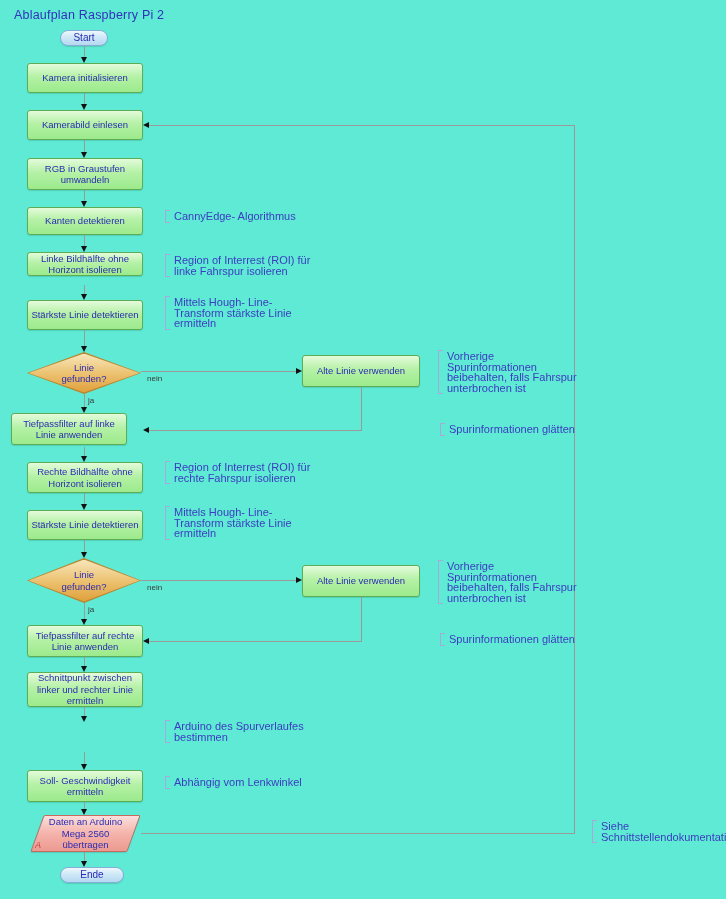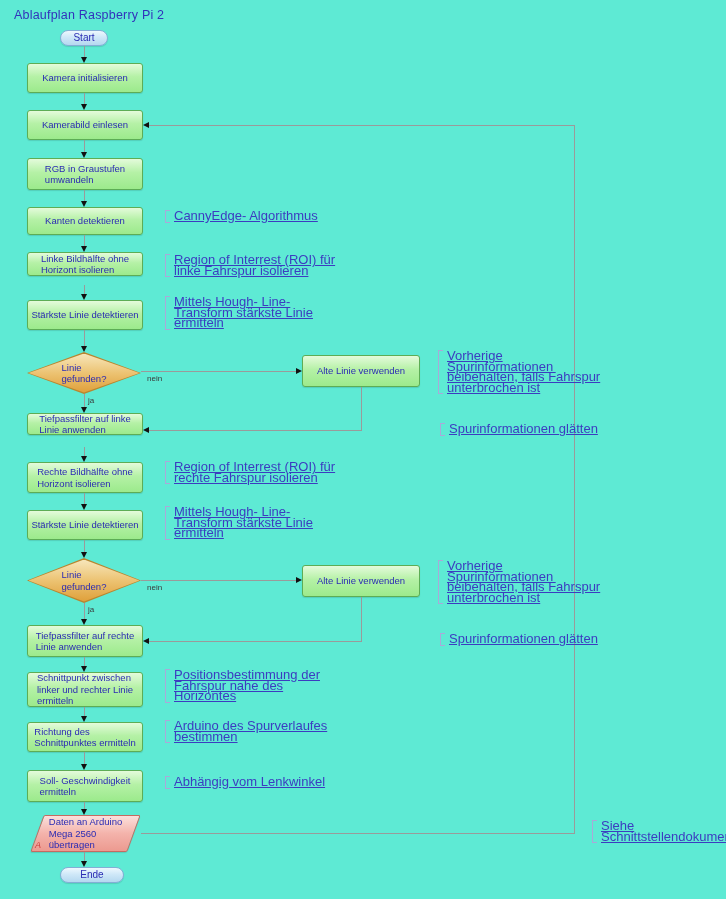--- a/index.html
+++ b/index.html
@@ -8,21 +8,21 @@
     font-family:"Liberation Sans", sans-serif; overflow:hidden;
   }
   .title {
     position:absolute; left:14px; top:8px;
     font-size:12.5px; color:#3232bb; letter-spacing:0.2px;
   }
   
   .node { position:absolute; box-sizing:border-box; }
   .node-label {
     position:absolute; inset:0; display:flex; align-items:center; justify-content:center;
-    font-size:9.5px; line-height:11.5px; color:#2b2bb3;
+    text-align:center; font-size:9.5px; line-height:11.5px; color:#2b2bb3;
     white-space:pre-line; z-index:3;border-radius:7px;
   }
   .proc {
     border:1px solid #5dad55; border-radius:3px;
     background:linear-gradient(180deg,#e4fbdb 0%,#b5f1a6 45%,#9cea8c 100%);
     box-shadow:0 1px 1px rgba(0,0,0,0.12);
   }
   .pill {
     border:1px solid #84aed6; border-radius:9px;
     background:linear-gradient(180deg,#eef8fe 0%,#cfe8f8 45%,#b5d8f0 100%);
@@ -61,22 +61,22 @@
     border-top:3.5px solid transparent; border-bottom:3.5px solid transparent;
     border-left:6px solid #111; }
   .elabel { position:absolute; font-size:8px; color:#3a3a3a; }
   
   .ann { position:absolute; display:flex; gap:4px; align-items:stretch; }
   .ann .bracket {
     width:4px; border-left:1px solid #a9a9d9;
     border-top:1px solid #a9a9d9; border-bottom:1px solid #a9a9d9;
   }
   .ann .txt {
-    font-size:13px; line-height:10.5px; color:#3c3cc0;
-    white-space:pre-line; padding:1px 0;text-decoration:underline;
+    font-size:11px; line-height:10.5px; color:#3c3cc0;
+    white-space:pre-line; padding:1px 0;
   }
 </style>
 </head>
 <body>
 
 <div class="canvas">
 
   <div class="title">Ablaufplan Raspberry Pi 2</div>
 
   <div class="node pill" style="left:60px;top:30px;width:48px;height:16px">
@@ -109,21 +109,21 @@
     <span class="node-label">Stärkste Linie detektieren</span>
   </div>
 
   <div class="node" style="left:27px;top:352px;width:114px;height:42px">
     <div class="diamond-outer"></div>
     <div class="diamond-inner"></div>
     <span class="node-label">Linie
 gefunden?</span>
   </div>
 
-  <div class="node proc" style="left:27px;top:413px;width:116px;height:22px">
+  <div class="node proc" style="left:11px;top:413px;width:116px;height:32px">
     <span class="node-label">Tiefpassfilter auf linke
 Linie anwenden</span>
   </div>
 
   <div class="node proc" style="left:27px;top:462px;width:116px;height:31px">
     <span class="node-label">Rechte Bildhälfte ohne
 Horizont isolieren</span>
   </div>
 
   <div class="node proc" style="left:27px;top:510px;width:116px;height:30px">
@@ -141,24 +141,20 @@
     <span class="node-label">Tiefpassfilter auf rechte
 Linie anwenden</span>
   </div>
 
   <div class="node proc" style="left:27px;top:672px;width:116px;height:35px">
     <span class="node-label">Schnittpunkt zwischen
 linker und rechter Linie
 ermitteln</span>
   </div>
 
-  <div class="node proc" style="left:27px;top:722px;width:116px;height:30px">
-    <span class="node-label">Richtung des
-Schnittpunktes ermitteln</span>
-  </div>
 
   <div class="node proc" style="left:27px;top:770px;width:116px;height:32px">
     <span class="node-label">Soll- Geschwindigkeit
 ermitteln</span>
   </div>
 
   <div class="node" style="left:28px;top:815px;width:115px;height:37px">
     <div class="io-shape"></div>
     <span class="node-label">Daten an Arduino
 Mega 2560
@@ -302,26 +298,20 @@
 Spurinformationen
 beibehalten, falls Fahrspur
 unterbrochen ist</span>
   </div>
 
   <div class="ann" style="left:440px;top:633px">
     <span class="bracket"></span>
     <span class="txt">Spurinformationen glätten</span>
   </div>
 
-  <div class="ann" style="left:165px;top:669px">
-    <span class="bracket"></span>
-    <span class="txt">Positionsbestimmung der
-Fahrspur nahe des
-Horizontes</span>
-  </div>
 
   <div class="ann" style="left:165px;top:720px">
     <span class="bracket"></span>
     <span class="txt">Arduino des Spurverlaufes
 bestimmen</span>
   </div>
 
   <div class="ann" style="left:165px;top:776px">
     <span class="bracket"></span>
     <span class="txt">Abhängig vom Lenkwinkel</span>

